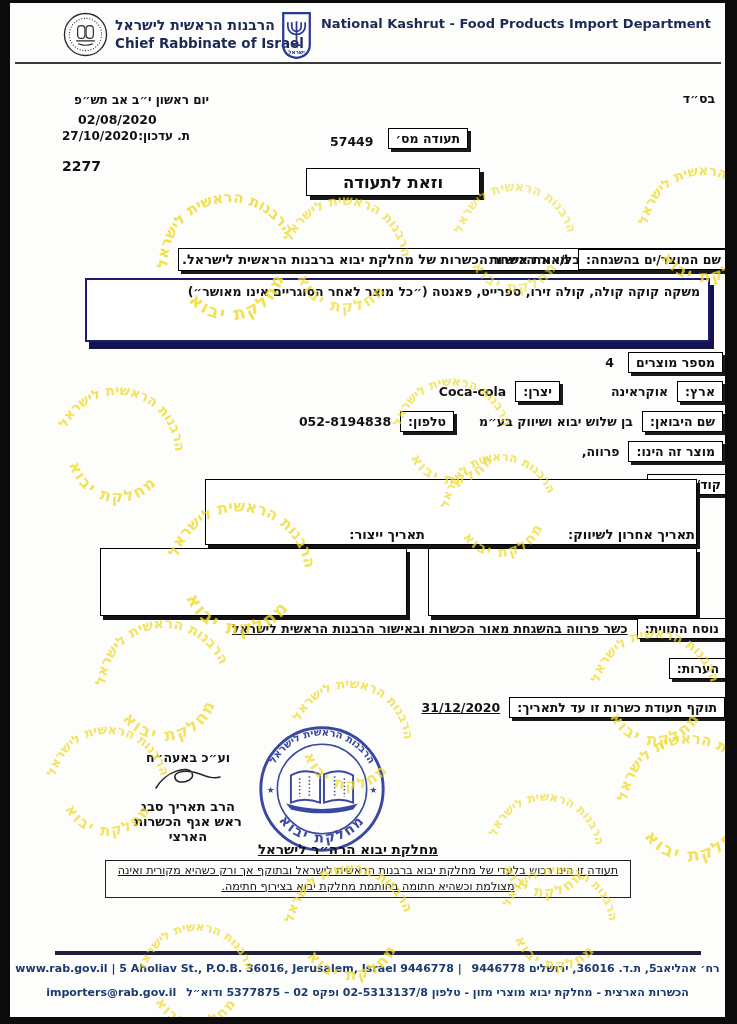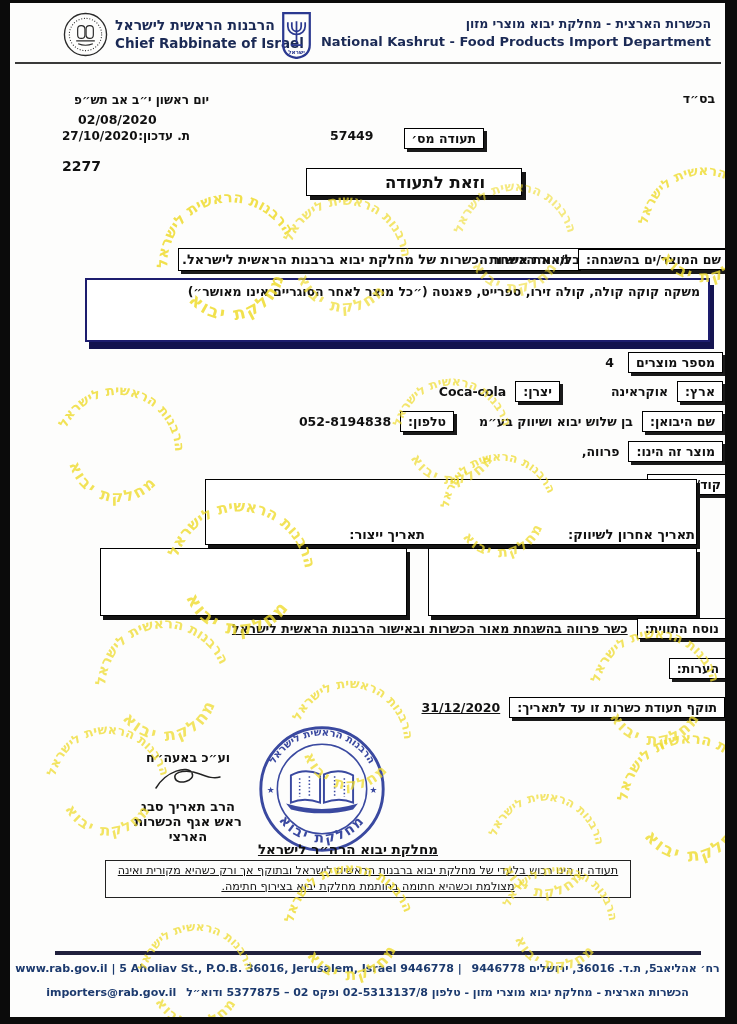--- a/index.html
+++ b/index.html
@@ -25,28 +25,28 @@
   .hdr-right-he{font-size:12.5px;}
   .hdr-right-en{font-size:13px;}
   .hdr-rule{position:absolute;left:15px;top:62px;width:706px;height:2px;background:#3a3a3a;z-index:2;}
 
   
   .bsd{position:absolute;right:22px;top:91px;font-size:12.5px;font-weight:bold;z-index:2;}
   .hebdate{position:absolute;left:74px;top:93px;font-size:12px;font-weight:bold;direction:rtl;z-index:2;}
   .issuedate{position:absolute;left:62px;top:112px;font-size:12.5px;font-weight:bold;z-index:2;margin-left:16px;}
   .updrow{position:absolute;left:62px;top:129px;width:128px;direction:rtl;display:flex;justify-content:space-between;font-size:12px;font-weight:bold;z-index:2;}
   .serial{position:absolute;left:62px;top:158px;font-size:14px;font-weight:bold;z-index:2;}
-  .certrow{position:absolute;left:330px;top:128px;display:flex;align-items:flex-start;gap:30px;z-index:2;}
+  .certrow{position:absolute;left:330px;top:128px;display:flex;align-items:flex-end;gap:14px;z-index:2;}
   .lblbox{display:inline-block;background:#fff;border:1.3px solid #000;box-shadow:3px 3px 0 #1a1a1a;
           padding:2px 7px;font-weight:bold;font-size:12.5px;white-space:nowrap;direction:rtl;}
   .val{font-weight:bold;font-size:12.5px;direction:rtl;}
 
   .titlebox{position:absolute;left:306px;top:168px;width:172px;height:26px;background:#fff;
             border:1.6px solid #000;box-shadow:4px 4px 0 #161616;display:flex;align-items:center;justify-content:center;
-            font-size:16.5px;font-weight:bold;z-index:2;padding-left:42px;}
+            font-size:16.5px;font-weight:bold;z-index:2;}
   .statementbox{position:absolute;left:178px;top:212px;width:548px;background:#fff;border:1.3px solid #000;
             box-shadow:3px 3px 0 #1a1a1a;padding:3px 3px;font-size:13px;font-weight:bold;direction:rtl;text-align:left;z-index:2;box-sizing:border-box;margin-top:36px;}
 
   .row{position:absolute;direction:rtl;display:flex;align-items:center;gap:9px;z-index:2;}
   .grp{display:flex;align-items:center;gap:9px;}
 
   .prodbox{position:absolute;left:85px;top:278px;width:625px;height:64px;background:#fff;border:2px solid #1d1d6e;
            box-shadow:4px 7px 0 #13134f;direction:rtl;padding:4px 8px;font-size:12.5px;font-weight:bold;z-index:2;box-sizing:border-box;}
 
   .bigbox{position:absolute;background:#fff;border:1.4px solid #000;box-shadow:3px 4px 0 #141414;z-index:2;}
@@ -103,21 +103,20 @@
     <svg width="31" height="49" viewBox="-15 -24 30 48">
       <path d="M -13 -21 H 13 V 10 Q 13 21 0 23 Q -13 21 -13 10 Z" fill="none" stroke="#2b3990" stroke-width="2.2"></path>
       <path d="M 0 -13 V 8 M -5.5 10.5 H 5.5" fill="none" stroke="#2b3990" stroke-width="1.7"></path>
       <path d="M -8.5 -12 V -8 A 8.5 8 0 0 0 8.5 -8 V -12" fill="none" stroke="#2b3990" stroke-width="1.7"></path>
       <path d="M -4.6 -12 V -8 A 4.6 5 0 0 0 4.6 -8 V -12" fill="none" stroke="#2b3990" stroke-width="1.7"></path>
       <text x="0" y="19.5" font-size="5.5" text-anchor="middle" fill="#2b3990" font-weight="bold">ישראל</text>
     </svg>
   </div>
 
   <div class="hdr-right">
-    <div class="hdr-right-he">הכשרות הארצית - מחלקת יבוא מוצרי מזון</div>
     <div class="hdr-right-en">National Kashrut - Food Products Import Department</div>
   </div>
   <div class="hdr-rule"></div>
 
   <div class="bsd">בס״ד</div>
   <div class="hebdate">יום ראשון י״ב אב תש״פ</div>
   <div class="issuedate">02/08/2020</div>
   <div class="updrow">
     <span>ת. עדכון:</span>
     <span class="ltr">27/10/2020</span>

